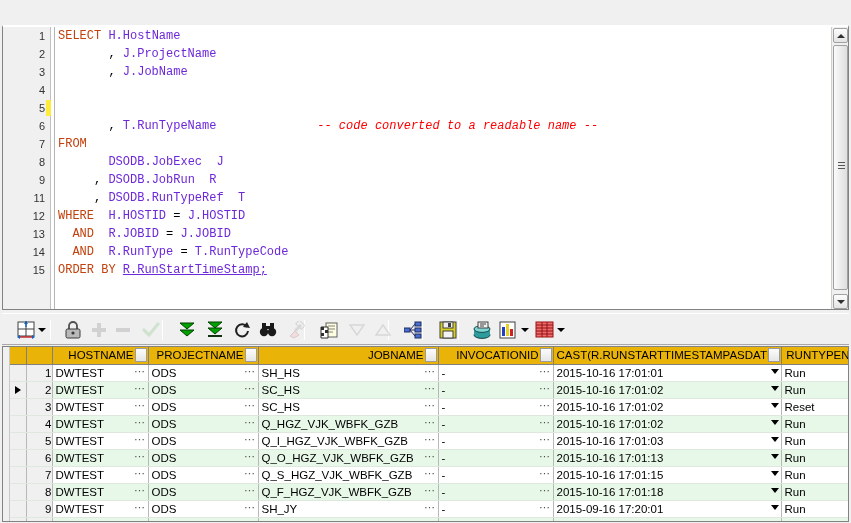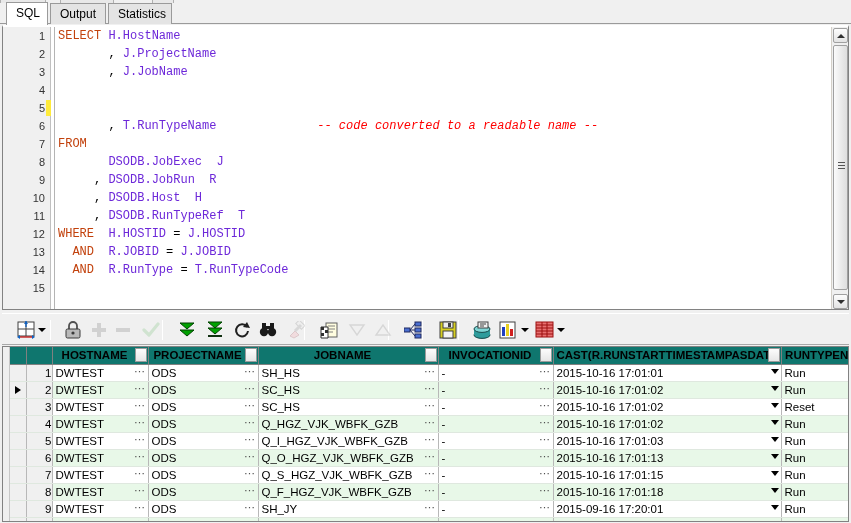--- a/index.html
+++ b/index.html
@@ -192,25 +192,25 @@
   }
   table.gtbl {
     border-collapse: collapse;
     table-layout: fixed;
     width: 100%;
     font-size: 11.5px;
   }
   table.gtbl th {
     height: 17px;
     padding: 0;
-    background: #0f766e;
+    background: #eab308;
     border-right: 1px solid #808080;
     border-bottom: 1px solid #808080;
-    font-weight: bold;
-    text-align: center;
+    font-weight: normal;
+    text-align: right;
     position: relative;
     overflow: hidden;
     white-space: nowrap;
   }
   th .hlabel {
     display: block;
     padding-left: 3px;
     padding-right: 14px;
     overflow: hidden;
     white-space: nowrap;
@@ -287,53 +287,40 @@
     position: absolute; left: 7px; top: 0;
     width: 838px; height: 176px;
     overflow: hidden;
   }
 </style>
 </head>
 <body>
 
 <div id="app">
 
-  <div class="tabstrip">
-    <div class="stubs">
-      <div class="stub" style="left:0px;width:46px;"></div>
-      <div class="stub" style="left:60px;width:54px;"></div>
-      <div class="stub" style="left:152px;width:22px;"></div>
-    </div>
-    <div id="tabs-host">
-        <div class="tab active" style="left: 6px; width: 42px; top: 2px; height: 23px;">SQL</div>
-        <div class="tab" style="left: 50px; width: 56px;">Output</div>
-        <div class="tab" style="left: 108px; width: 64px;">Statistics</div>
-      </div>
-  </div>
 
   <div class="editor-wrap">
     <div class="editor-inner">
       <div class="gutter"></div>
       <div class="gutter-edge"></div>
       <div class="code-area" id="code-host">
           <div class="cline"><span class="lnum">1</span><span class="ctext"><span class="kw">SELECT</span><span class="punct"> </span><span class="id">H.HostName</span></span></div>
           <div class="cline"><span class="lnum">2</span><span class="ctext"><span class="punct">       , </span><span class="id">J.ProjectName</span></span></div>
           <div class="cline"><span class="lnum">3</span><span class="ctext"><span class="punct">       , </span><span class="id">J.JobName</span></span></div>
           <div class="cline"><span class="lnum">4</span></div>
           <div class="cline"><span class="lnum">5</span><span class="mod-mark"></span></div>
           <div class="cline"><span class="lnum">6</span><span class="ctext"><span class="punct">       , </span><span class="id">T.RunTypeName</span><span class="punct">              </span><span class="cmt">-- code converted to a readable name --</span></span></div>
           <div class="cline"><span class="lnum">7</span><span class="ctext"><span class="kw">FROM</span></span></div>
           <div class="cline"><span class="lnum">8</span><span class="ctext"><span class="punct">       </span><span class="id">DSODB.JobExec</span><span class="punct">  </span><span class="id">J</span></span></div>
           <div class="cline"><span class="lnum">9</span><span class="ctext"><span class="punct">     , </span><span class="id">DSODB.JobRun</span><span class="punct">  </span><span class="id">R</span></span></div>
-          <div class="cline"><span class="lnum">10</span><span class="ctext"><span class="punct">     , </span><span class="id">DSODB.Host</span><span class="punct">  </span><span class="id">H</span></span></div>
           <div class="cline"><span class="lnum">11</span><span class="ctext"><span class="punct">     , </span><span class="id">DSODB.RunTypeRef</span><span class="punct">  </span><span class="id">T</span></span></div>
           <div class="cline"><span class="lnum">12</span><span class="ctext"><span class="kw">WHERE</span><span class="punct">  </span><span class="id">H.HOSTID</span><span class="punct"> = </span><span class="id">J.HOSTID</span></span></div>
           <div class="cline"><span class="lnum">13</span><span class="ctext"><span class="punct">  </span><span class="kw">AND</span><span class="punct">  </span><span class="id">R.JOBID</span><span class="punct"> = </span><span class="id">J.JOBID</span></span></div>
           <div class="cline"><span class="lnum">14</span><span class="ctext"><span class="punct">  </span><span class="kw">AND</span><span class="punct">  </span><span class="id">R.RunType</span><span class="punct"> = </span><span class="id">T.RunTypeCode</span></span></div>
-          <div class="cline"><span class="lnum">15</span></div>
+          <div class="cline"><span class="lnum">15</span><span class="ctext"><span class="kw">ORDER BY</span><span class="punct"> </span><span class="id ul">R.RunStartTimeStamp;</span></span></div>
         </div>
     </div>
     <div class="vscroll">
       <div class="sb-btn up">
           <span class="arr"></span>
         </div>
       <div class="sb-thumb">
         <div class="sb-grip">
             <i></i>
             <i></i>

